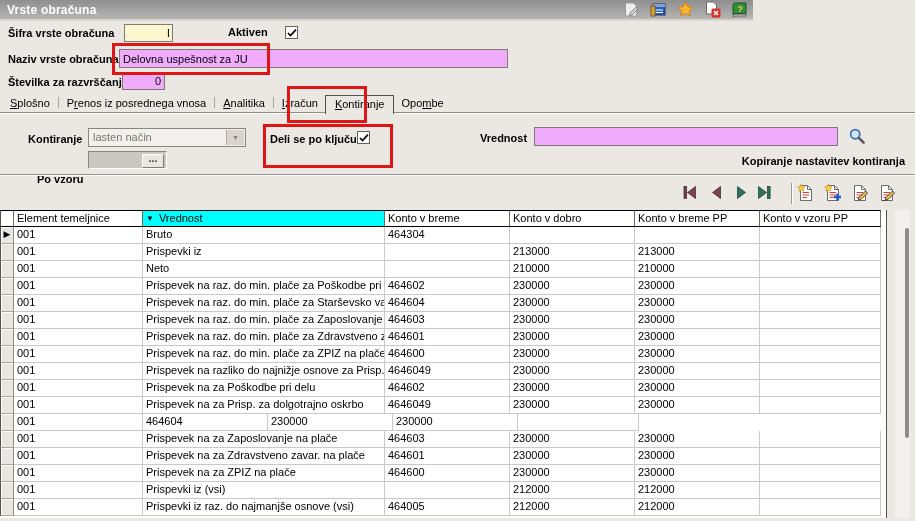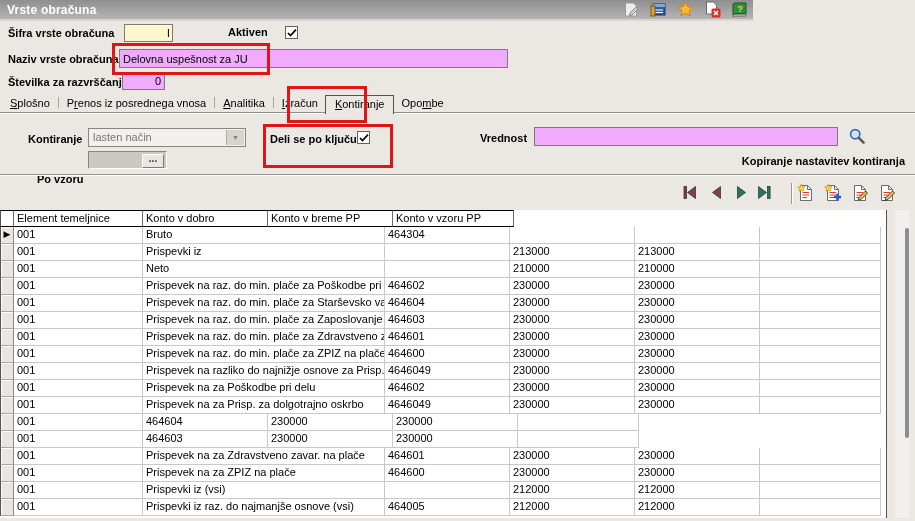--- a/index.html
+++ b/index.html
@@ -225,20 +225,22 @@
           </g>
           <path d="M8 13.5l6.5-6.5 2 2-6.5 6.5-2.7.7z" fill="#f0c040" stroke="#444"></path>
           <line x1="4" y1="16.5" x2="9" y2="16.5" stroke="#444"></line>
         </svg></span>
     </div>
 
   <div class="grid">
     <div class="grow ghead">
         <div class="gcell ind"></div>
         <div class="gcell c0">Element temeljnice</div>
+        <div class="gcell c1 sorted"><span class="sorticon">▼</span>Vrednost</div>
+        <div class="gcell c2">Konto v breme</div>
         <div class="gcell c3">Konto v dobro</div>
         <div class="gcell c4">Konto v breme PP</div>
         <div class="gcell c5">Konto v vzoru PP</div>
       </div>
     <div>
         <div class="grow">
           <div class="gcell ind">▶</div>
           <div class="gcell c0">001</div>
           <div class="gcell c1">Bruto</div>
           <div class="gcell c2">464304</div>
@@ -340,20 +342,21 @@
           <div class="gcell ind"></div>
           <div class="gcell c0">001</div>
           <div class="gcell c2">464604</div>
           <div class="gcell c3">230000</div>
           <div class="gcell c4">230000</div>
           <div class="gcell c5"></div>
         </div>
         <div class="grow">
           <div class="gcell ind"></div>
           <div class="gcell c0">001</div>
+          <div class="gcell c1">Prispevek na za Zaposlovanje na plače</div>
           <div class="gcell c2">464603</div>
           <div class="gcell c3">230000</div>
           <div class="gcell c4">230000</div>
           <div class="gcell c5"></div>
         </div>
         <div class="grow">
           <div class="gcell ind"></div>
           <div class="gcell c0">001</div>
           <div class="gcell c1">Prispevek na za Zdravstveno zavar. na plače</div>
           <div class="gcell c2">464601</div>

